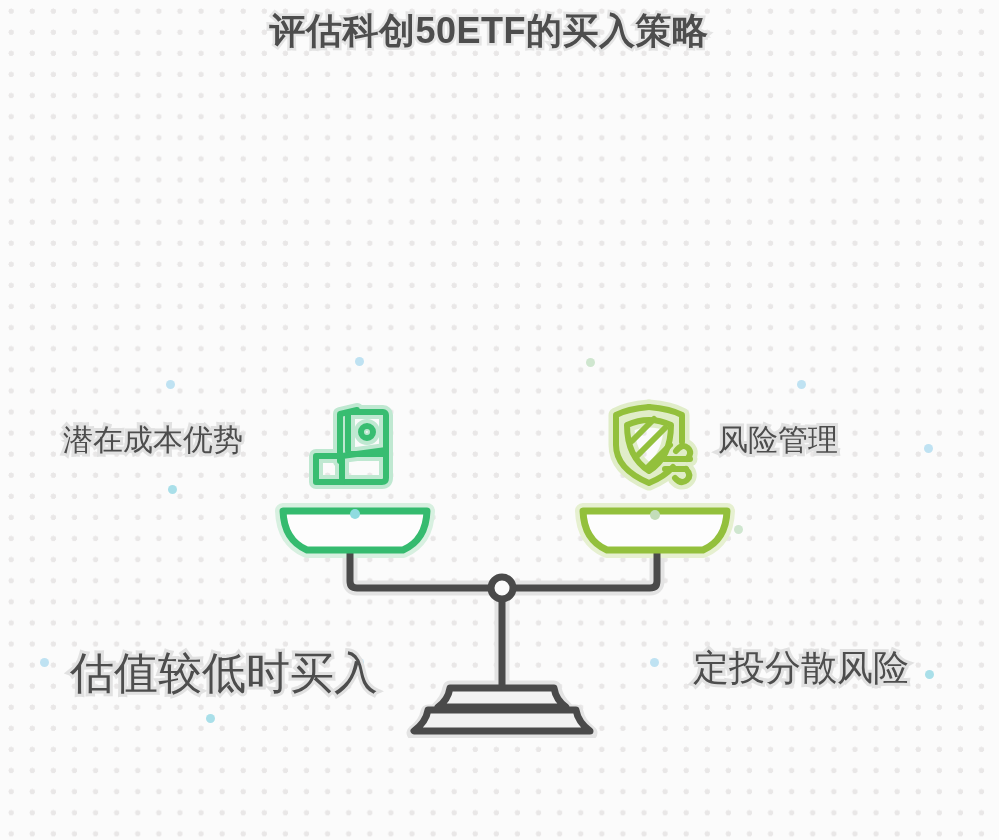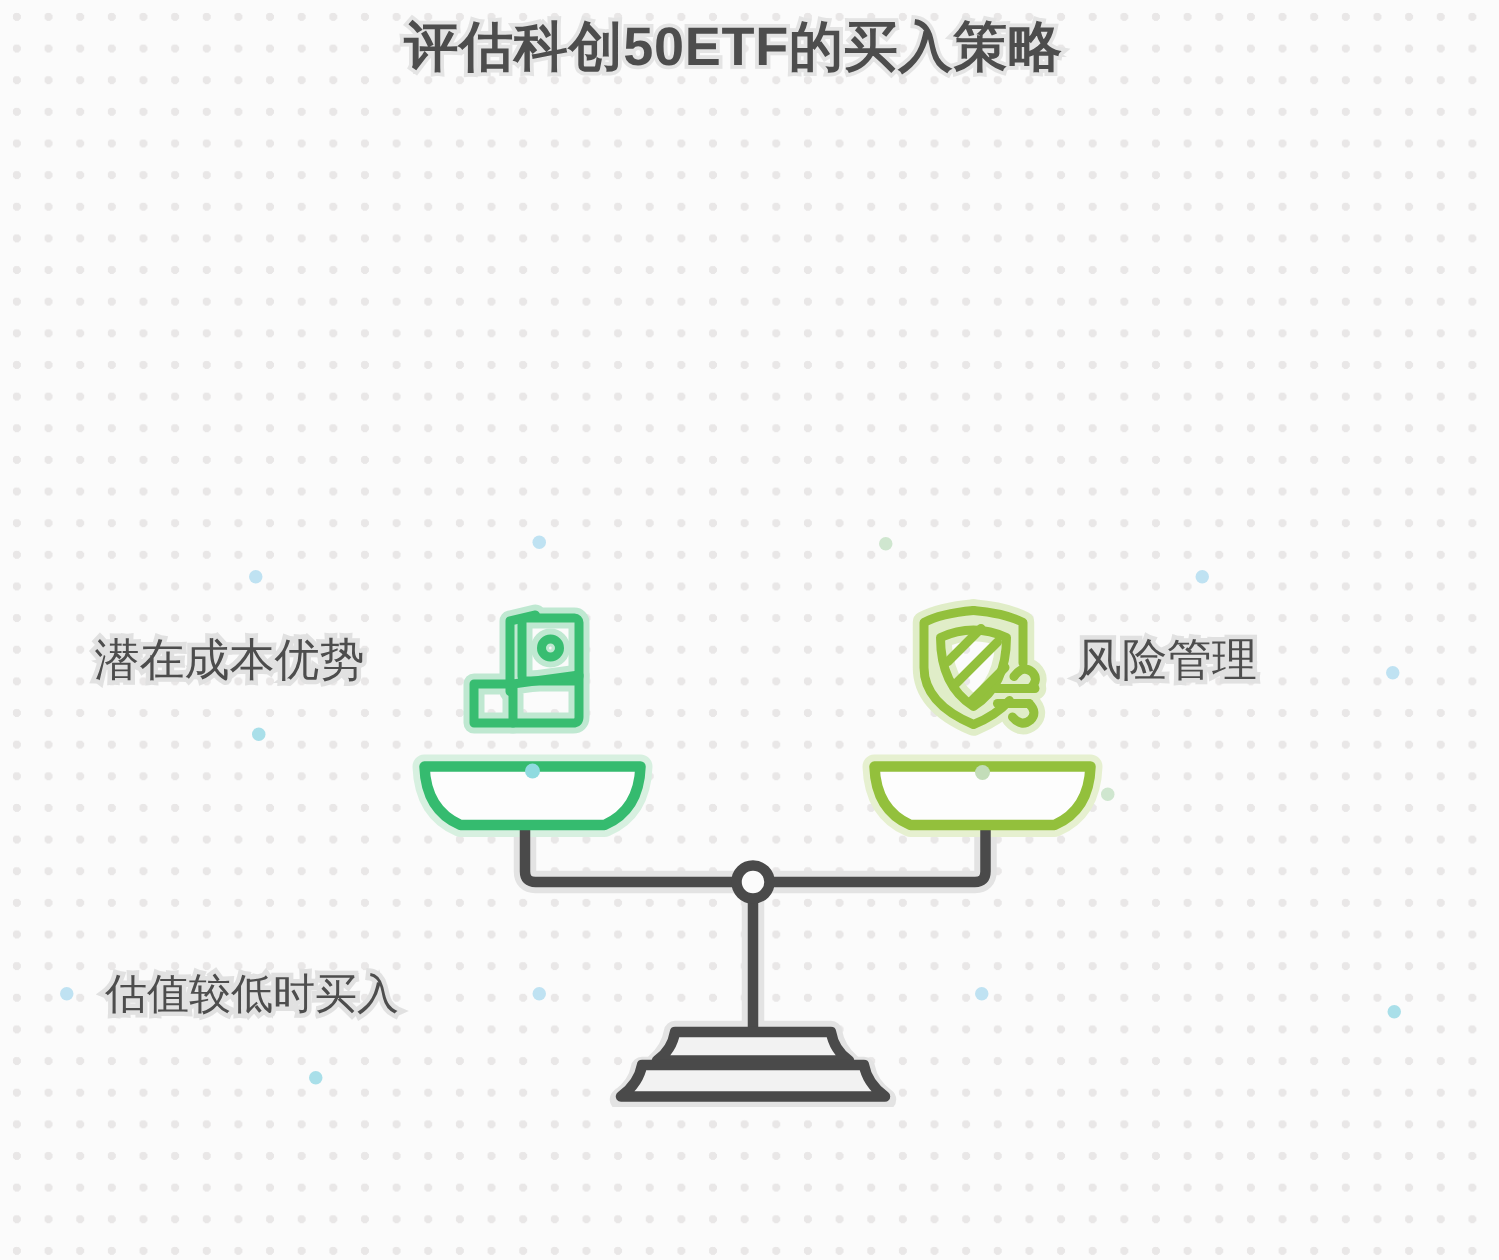--- a/index.html
+++ b/index.html
@@ -67,21 +67,21 @@
     font-size: 30px;
   }
   #label-top-right {
     left: 718px;
     top: 420px;
     font-size: 30px;
   }
   #label-bottom-left {
     left: 70px;
     top: 644px;
-    font-size: 28px;
+    font-size: 44px;
     text-align: right;
   }
   #label-bottom-right {
     left: 693px;
     top: 644px;
     font-size: 36px;
   }
 
   
   .icon-wrap {
@@ -118,20 +118,21 @@
   <div class="accent-dot green" style="left:734px;top:525px;"></div>
 
   <div id="title">评估科创50ETF的买入策略</div>
 
   <div class="outlined-label" id="label-top-right">风险管理</div>
 
   <div class="outlined-label" id="label-top-left">潜在成本优势</div>
 
   <div class="outlined-label" id="label-bottom-left">估值较低时买入</div>
 
+  <div class="outlined-label" id="label-bottom-right">定投分散风险</div>
 
   <div class="icon-wrap" id="icon-money">
     <svg viewBox="0 0 104 104" width="104" height="104">
       <g fill="none" stroke="#bfe8d1" stroke-width="14" stroke-linecap="round" stroke-linejoin="round">
         <path d="M57 12 L40 16 L40 63"></path>
         <rect x="48" y="14" width="38" height="42" rx="3"></rect>
         <path d="M86 52 L86 80 Q86 84 82 84 L42 84 L42 58 Z"></path>
         <path d="M42 58 L16 58 L16 84 L42 84"></path>
         <circle cx="67" cy="34" r="6"></circle>
       </g>

